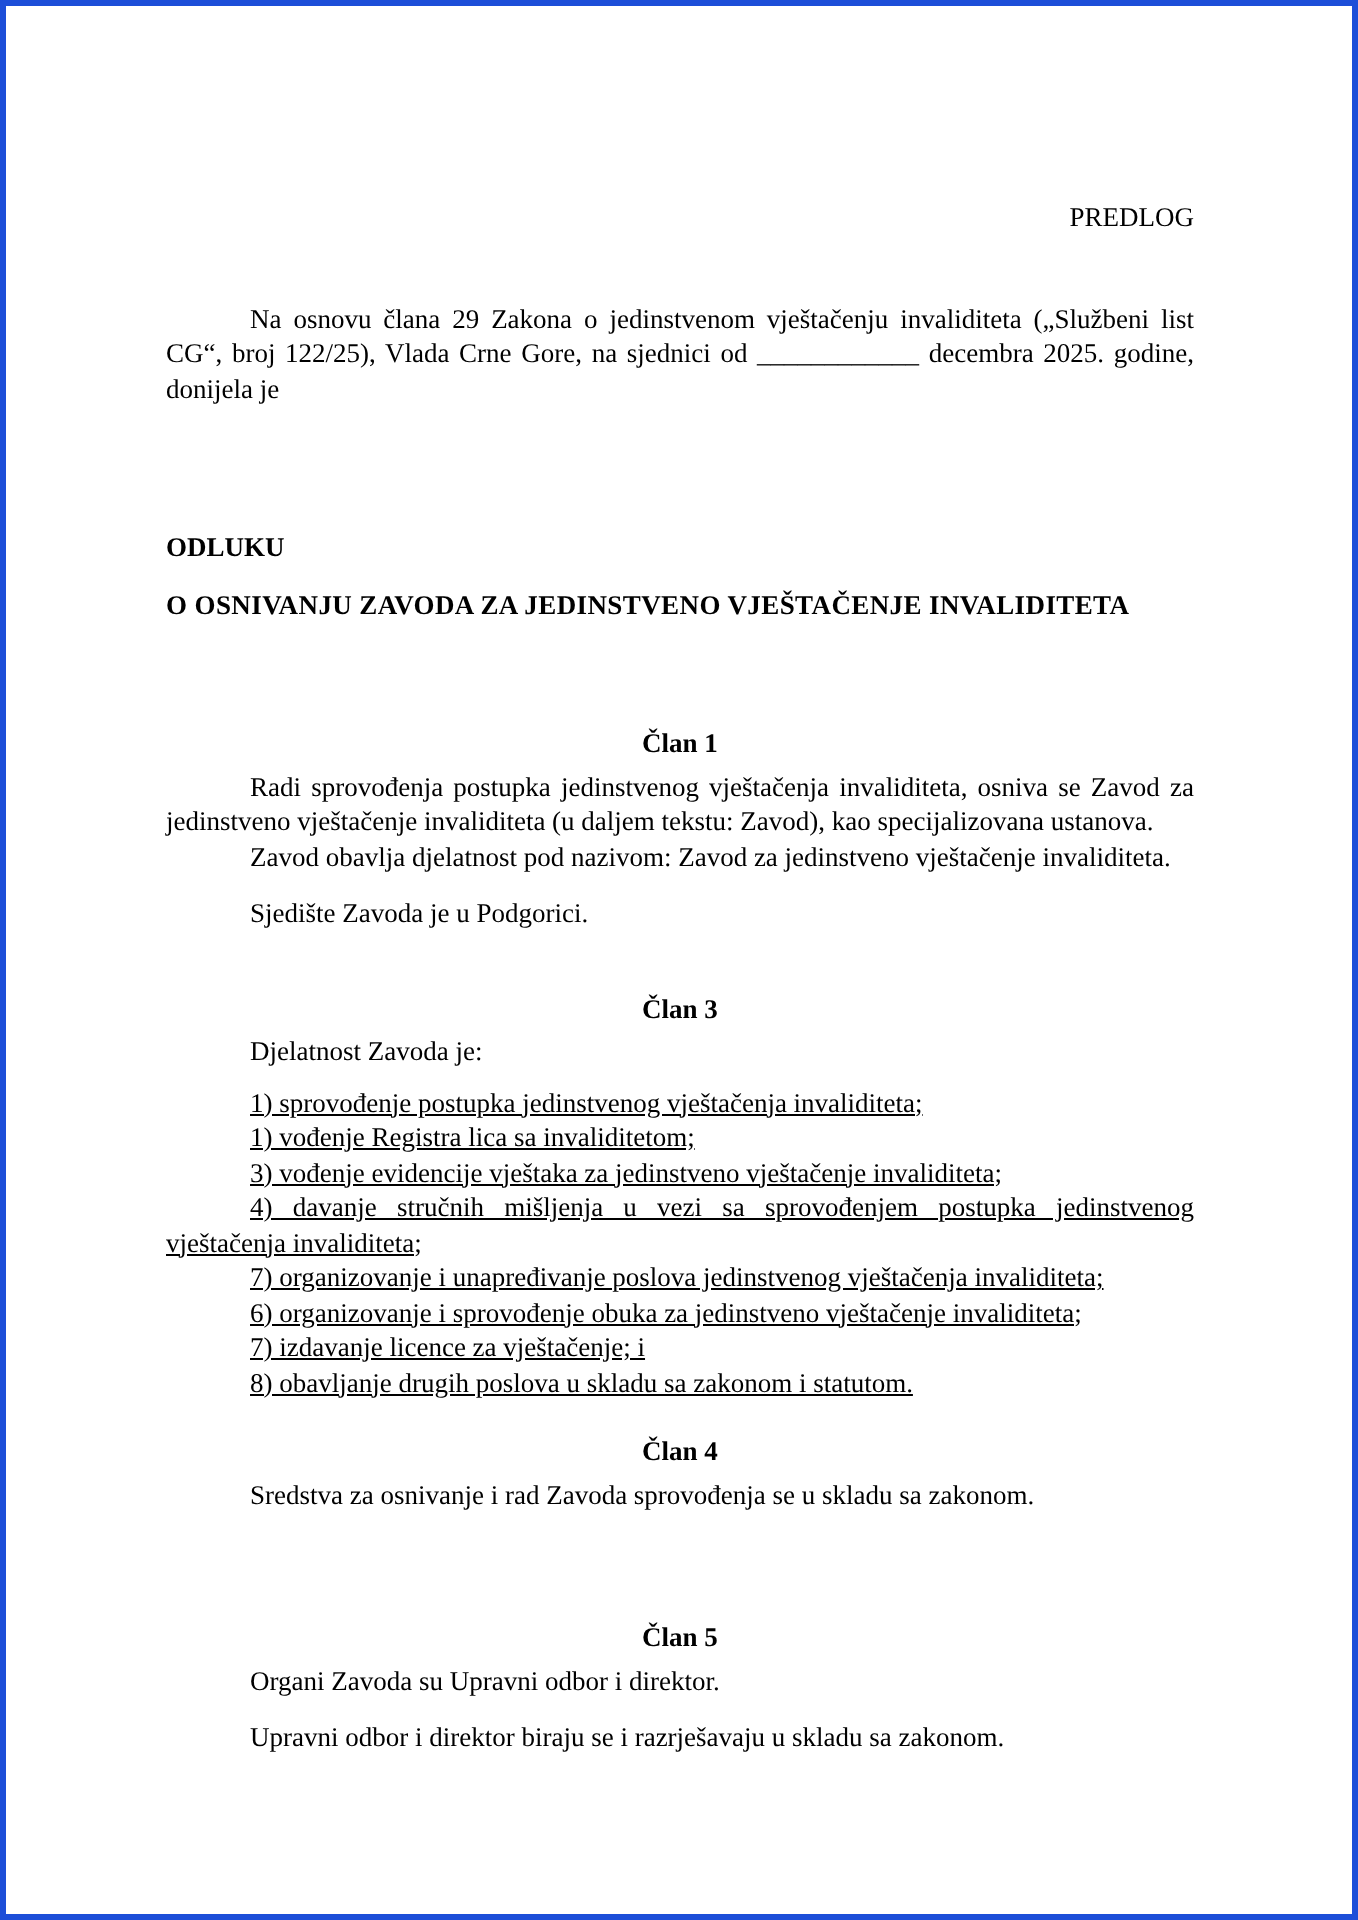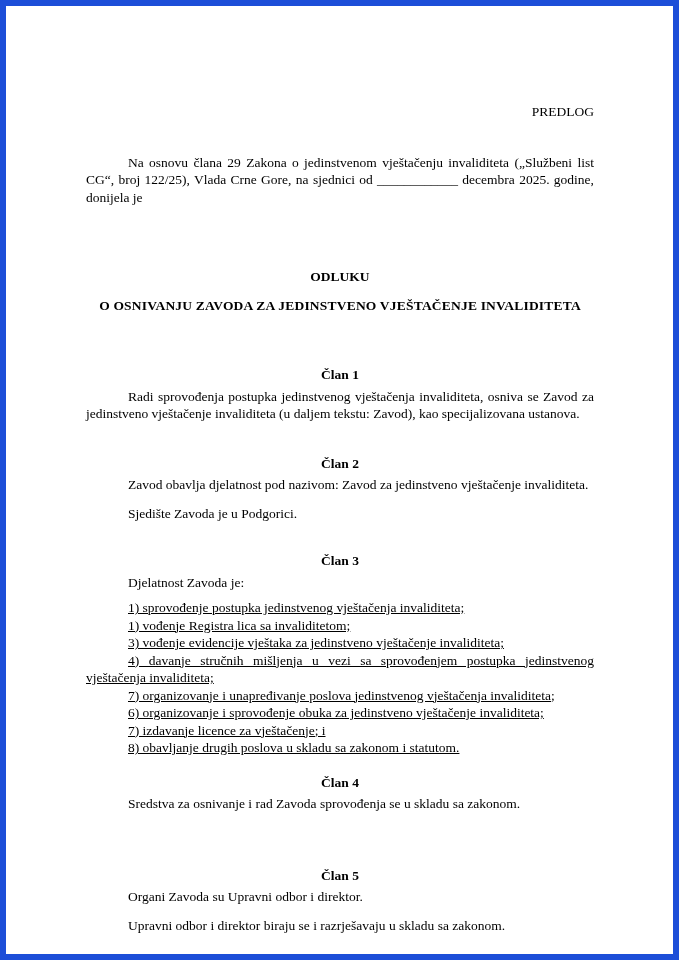--- a/index.html
+++ b/index.html
@@ -6,21 +6,21 @@
     margin: 0;
     padding: 0;
     background: #e9e9e9;
   }
   .page {
     position: relative;
     width: 679px;
     height: 960px;
     margin: 0 auto;
     background: #ffffff;
-    border: 6px solid #1d4ed8;
+    border: 3px solid #1d4ed8;
     box-sizing: border-box;
     padding: 97px 79px 30px 80px;
     font-family: "Liberation Serif", "DejaVu Serif", serif;
     font-size: 13.5px;
     line-height: 17.5px;
     color: #000000;
     overflow: hidden;
   }
   .predlog {
     text-align: right;
@@ -28,21 +28,20 @@
   }
   .body-par {
     margin: 0;
     text-align: justify;
     text-indent: 42px;
   }
   .intro {
     margin-top: 33px;
   }
   .center-bold {
-    text-align: center;
     font-weight: bold;
     margin: 0;
   }
   .decision-title {
     margin-top: 62px;
   }
   .decision-subtitle {
     margin-top: 11px;
     letter-spacing: 0.2px;
   }
@@ -80,21 +79,20 @@
 
   <p class="center-bold decision-title">ODLUKU</p>
   <p class="center-bold decision-subtitle">O OSNIVANJU ZAVODA ZA JEDINSTVENO VJEŠTAČENJE INVALIDITETA</p>
 
   <div class="article">
     <p class="clan mt-a1">Član 1</p>
     <p class="body-par">Radi sprovođenja postupka jedinstvenog vještačenja invaliditeta, osniva se Zavod za jedinstveno vještačenje invaliditeta (u daljem tekstu: Zavod), kao specijalizovana ustanova.</p>
   </div>
 
   <div class="article">
-    <p class="clan mt-a2">Član 2</p>
     <p class="body-par">Zavod obavlja djelatnost pod nazivom: Zavod za jedinstveno vještačenje invaliditeta.</p>
     <p class="body-par">Sjedište Zavoda je u Podgorici.</p>
   </div>
 
   <div class="article">
     <p class="clan mt-a3">Član 3</p>
     <p class="body-par">Djelatnost Zavoda je:</p>
     <div class="list">
       <p class="list-item">1) sprovođenje postupka jedinstvenog vještačenja invaliditeta;</p>
       <p class="list-item">1) vođenje Registra lica sa invaliditetom;</p>

